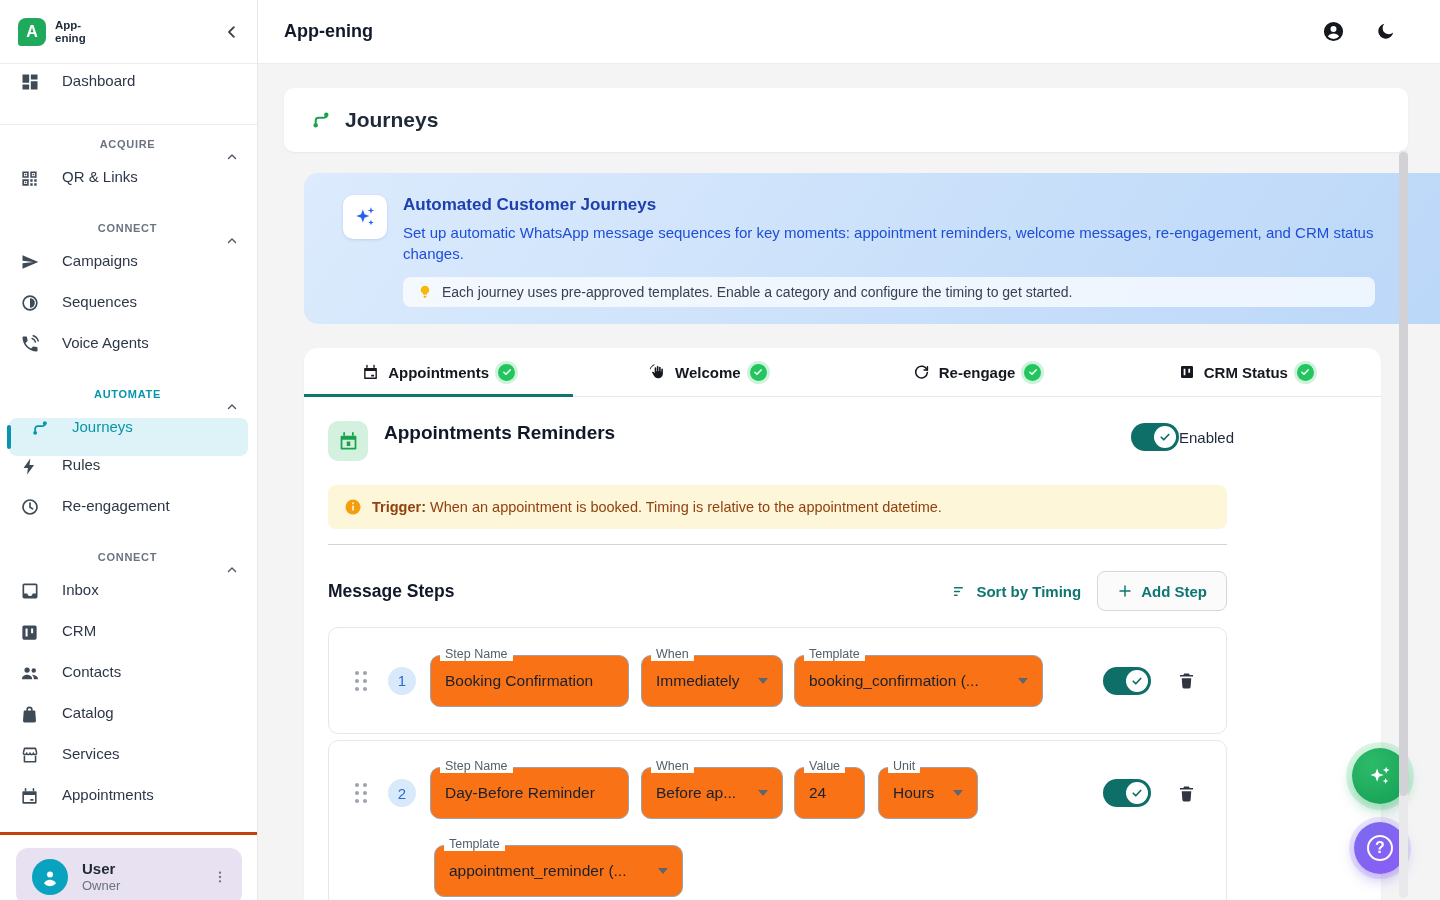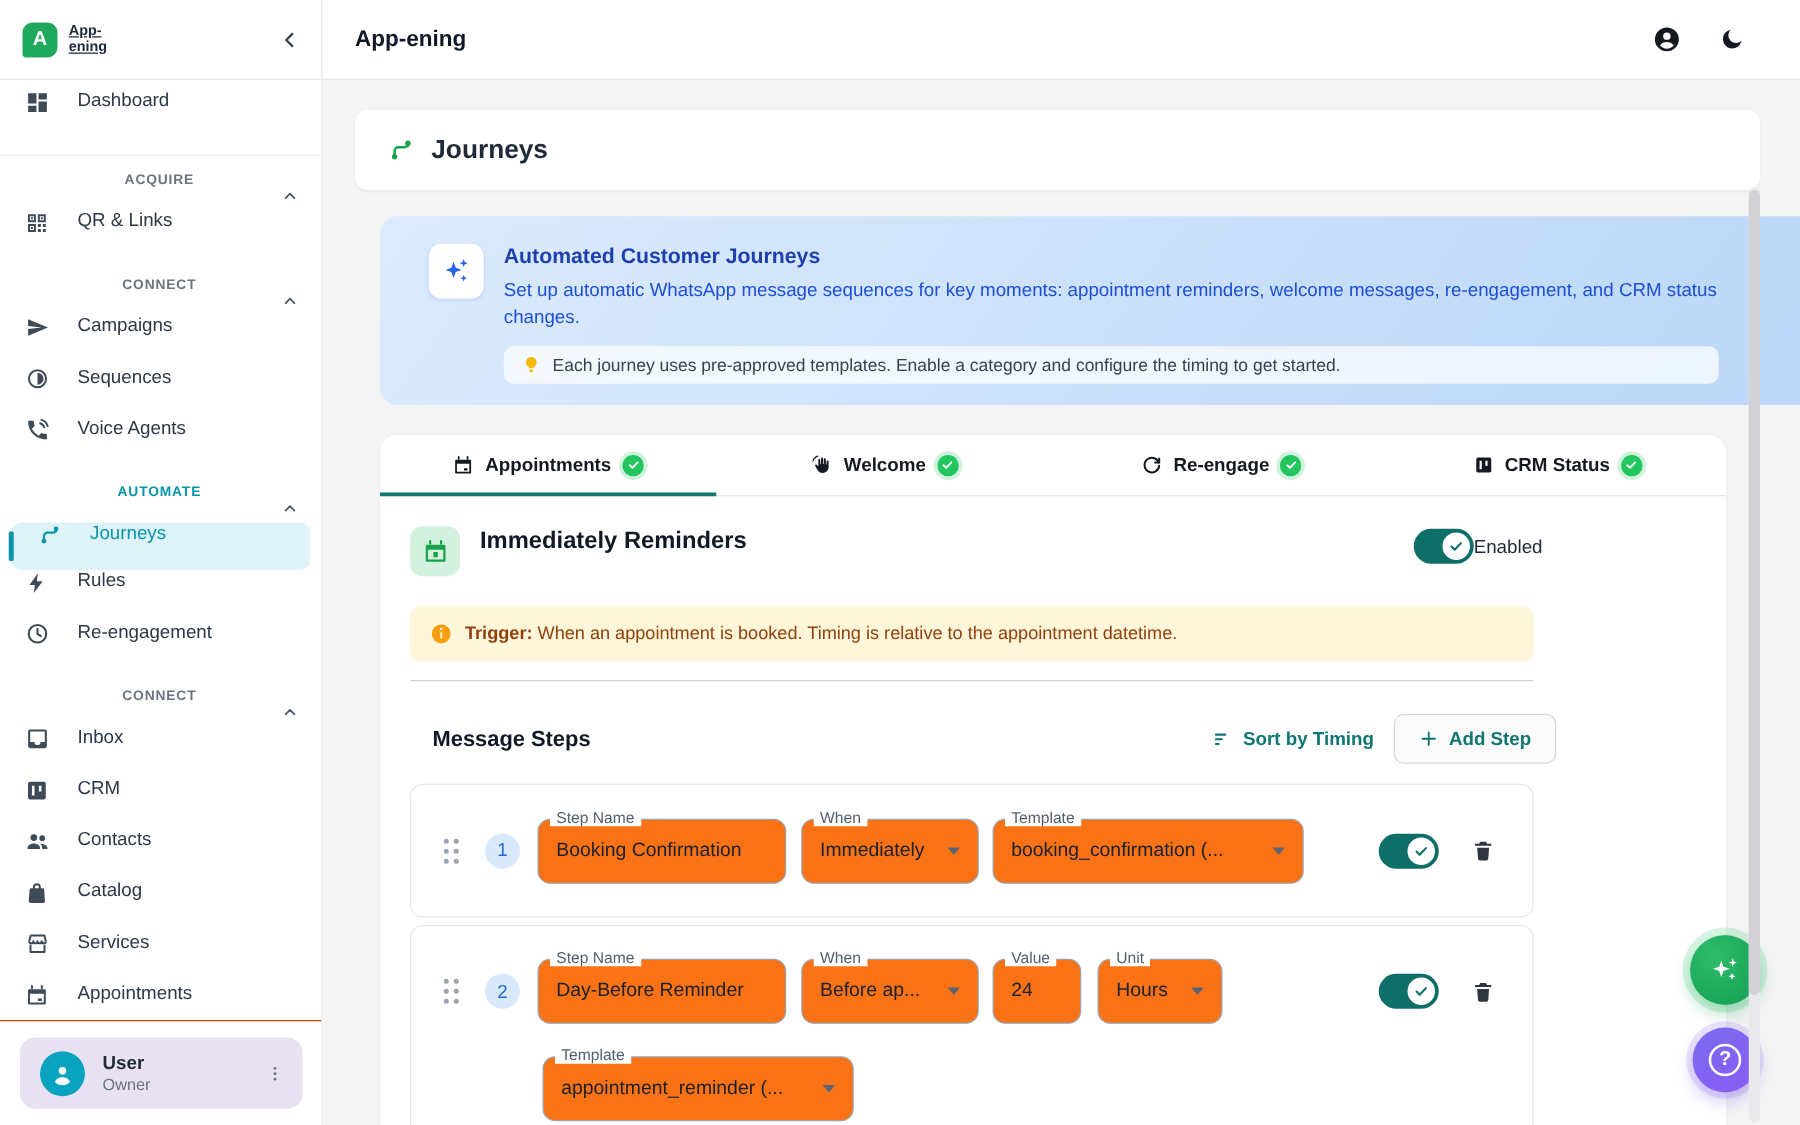--- a/index.html
+++ b/index.html
@@ -4,34 +4,34 @@
 <style>
   * { margin:0; padding:0; box-sizing:border-box; }
   html,body { width:1440px; height:900px; }
   body { font-family:"Liberation Sans", sans-serif; background:#f4f4f5; overflow:hidden; }
   #app { position:relative; width:1440px; height:900px; background:#f4f4f5; overflow:hidden; }
 
   
   .sidebar { position:absolute; left:0; top:0; width:258px; height:900px; background:#fff; border-right:1px solid #e7e7ea; z-index:6; }
   .logo-row { height:64px; display:flex; align-items:center; padding:0 16px 0 18px; border-bottom:1px solid #ececee; }
   .logo-badge { width:28px; height:28px; border-radius:8px 8px 8px 3px; background:#1fa95c; color:#fff; display:flex; align-items:center; justify-content:center; font-size:16px; font-weight:700; }
-  .logo-text { margin-left:9px; font-size:11.5px; font-weight:700; color:#1e2a3a; line-height:1.05;text-decoration:underline; }
+  .logo-text { margin-left:9px; font-size:11.5px; font-weight:700; color:#1e2a3a; line-height:1.05; }
   .collapse-btn { margin-left:auto; color:#39424e; display:flex; cursor:pointer; }
   .nav { position:absolute; top:64px; left:0; right:0; bottom:84px; overflow:hidden; padding-top:8px; }
   .nav-item { height:41px; display:flex; align-items:flex-start; padding:0 16px 0 20px; color:#2d3748; font-size:15px; cursor:pointer; position:relative; }
   .nav-item .ni-icon { width:20px; height:20px; margin-right:22px; color:#3f4a57; flex:none; display:flex; align-items:center; }
   .nav-item.dash { height:44px; }
   .nav-divider { border-top:1px solid #ececee; margin:8px 0; }
   .section-head { height:30px; margin-top:13px; display:flex; align-items:center; padding:0 18px 0 16px; font-size:11px; font-weight:700; letter-spacing:.7px; color:#6b7280; cursor:pointer;flex-direction:column; }
   .section-head .chev { margin-left:auto; color:#4b5563; display:flex; }
   .section-head.accent { color:#0795ab; }
   .nav-item.active { background:#def3f7; color:#0795ab; margin:0 9px; border-radius:8px; padding-left:21px; height:38px; }
   .nav-item.active .ni-icon { color:#0795ab; }
   .nav-item.active::before { content:""; position:absolute; left:-2px; top:7px; width:4px; height:24px; border-radius:3px; background:#0894aa; }
-  .sidebar-foot { position:absolute; left:0; right:0; bottom:0; height:84px; border-top:1px solid #c2410c; background:#fff; }
+  .sidebar-foot { position:absolute; left:0; right:0; bottom:0; height:68px; border-top:3px solid #c2410c; background:#fff; }
   .user-card { position:absolute; left:16px; right:15px; top:13px; height:57px; background:#e8e1f2; border-radius:12px; display:flex; align-items:center; padding:0 10px 0 16px; cursor:pointer; }
   .avatar { width:36px; height:36px; border-radius:50%; background:#09a3bf; color:#fff; display:flex; align-items:center; justify-content:center; flex:none; }
   .user-meta { margin-left:14px; }
   .user-name { font-size:15px; font-weight:700; color:#1f2937; }
   .user-role { font-size:13px; color:#6b7280; margin-top:1px; }
   .dots-v { margin-left:auto; color:#6b7280; display:flex; cursor:pointer; padding:4px; }
 
   
   .main-header { position:absolute; left:258px; top:0; right:0; height:64px; background:#fff; border-bottom:1px solid #ececee; display:flex; align-items:center; padding:0 44px 0 26px; z-index:5; }
   .main-title { font-size:18px; font-weight:700; color:#111827; }
@@ -65,21 +65,21 @@
   .panel-sub { font-size:15px; color:#4a5562; margin-top:6px; }
   .toggle-group { margin-left:auto; display:flex; align-items:center; gap:0; margin-top:2px;text-align:center; }
   .toggle { width:48px; height:28px; border-radius:14px; background:#0e6f68; position:relative; cursor:pointer; flex:none; }
   .toggle .knob { position:absolute; right:3px; top:3px; width:22px; height:22px; border-radius:50%; background:#fff; display:flex; align-items:center; justify-content:center; color:#0e6f68; }
   .toggle-label { font-size:15px; color:#1f2937; }
 
   .trigger-bar { margin-top:24px; width:899px; min-height:44px; background:#fdf6d8; border-radius:8px; display:flex; align-items:center; gap:10px; padding:10px 16px; font-size:14.5px; color:#92400e; }
   .trigger-bar b { font-weight:700; }
   .panel-divider { margin-top:15px; width:899px; border-top:1px solid #cfd4da; }
 
-  .steps-header { margin-top:26px; width:899px; display:flex; align-items:center;margin-left:18px; }
+  .steps-header { margin-top:26px; width:899px; display:flex; align-items:center; }
   .steps-heading { font-size:17.5px; font-weight:700; color:#111827; }
   .steps-actions { margin-left:auto; display:flex; align-items:center; gap:16px; }
   .sort-btn { display:flex; align-items:center; gap:8px; color:#0e7670; font-size:15px; font-weight:600; cursor:pointer; background:none; border:none; font-family:inherit; }
   .add-btn { display:flex; align-items:center; gap:8px; color:#0e7670; font-size:15px; font-weight:600; cursor:pointer; background:#fbfbfc; border:1px solid #d6d6db; border-radius:8px; height:40px; padding:0 19px; font-family:inherit; }
 
   .steps-list { margin-top:16px; width:899px; }
   .step-card { border:1px solid #e5e7eb; border-radius:10px; background:#fff; margin-bottom:6px; }
   .step-row { display:flex; align-items:center; height:105px; padding:0 30px 0 26px; }
   .step-card.two { height:178px; }
   .step-card.two .step-row { height:94px; padding-top:10px; }
@@ -422,21 +422,21 @@
 
       <div class="panel">
         <div class="panel-head">
           <div class="cat-icon-box">
             <svg width="21" height="21" viewBox="0 0 24 24" fill="currentColor">
                 <path d="M7 2.2v2.3M17 2.2v2.3" stroke="currentColor" stroke-width="2" stroke-linecap="round"></path>
                 <path d="M4 5.5h16a1 1 0 0 1 1 1V20a1 1 0 0 1-1 1H4a1 1 0 0 1-1-1V6.5a1 1 0 0 1 1-1zm1 4.5v9h14v-9H5zm5 2h4v5h-4v-5z" fill-rule="evenodd"></path>
               </svg>
           </div>
           <div>
-            <h2 class="panel-title">Immediately Reminders</h2>
+            <h2 class="panel-title">Appointments Reminders</h2>
           </div>
           <div class="toggle-group">
             <div class="toggle">
               <div class="knob">
                   <svg width="12" height="12" viewBox="0 0 24 24" fill="none" stroke="currentColor" stroke-width="3.4" stroke-linecap="round" stroke-linejoin="round">
                     <polyline points="4.5 12.5 9.5 17.5 19.5 7"></polyline>
                   </svg>
                 </div>
             </div>
             <span class="toggle-label">Enabled</span>

